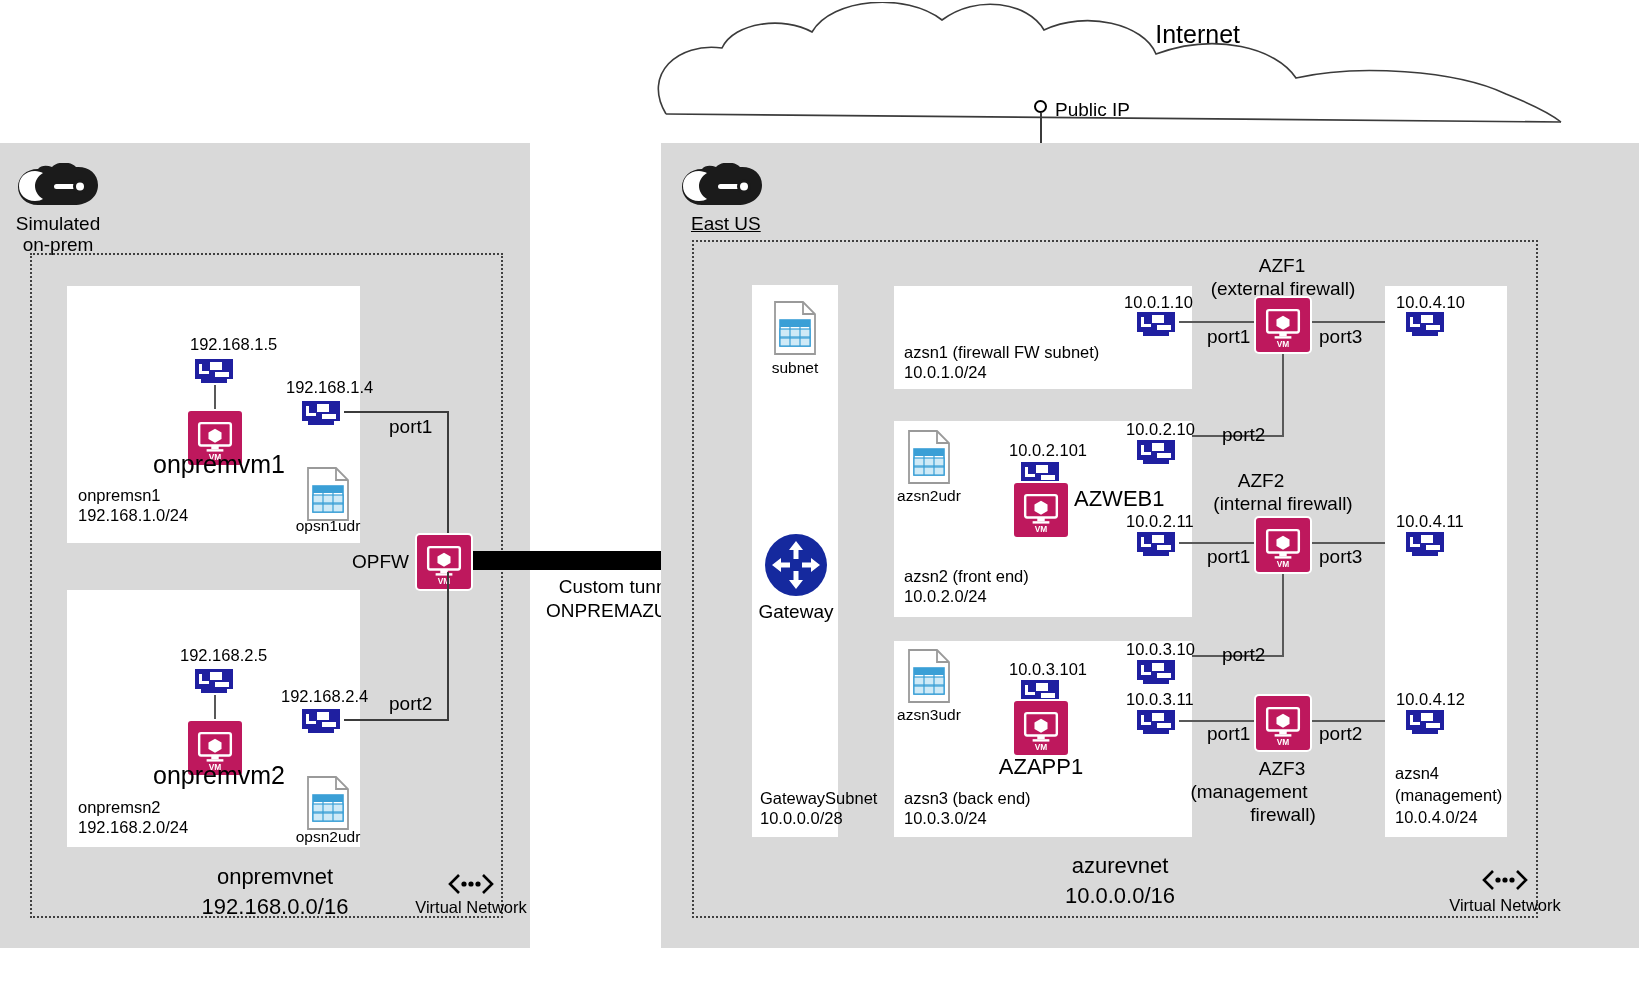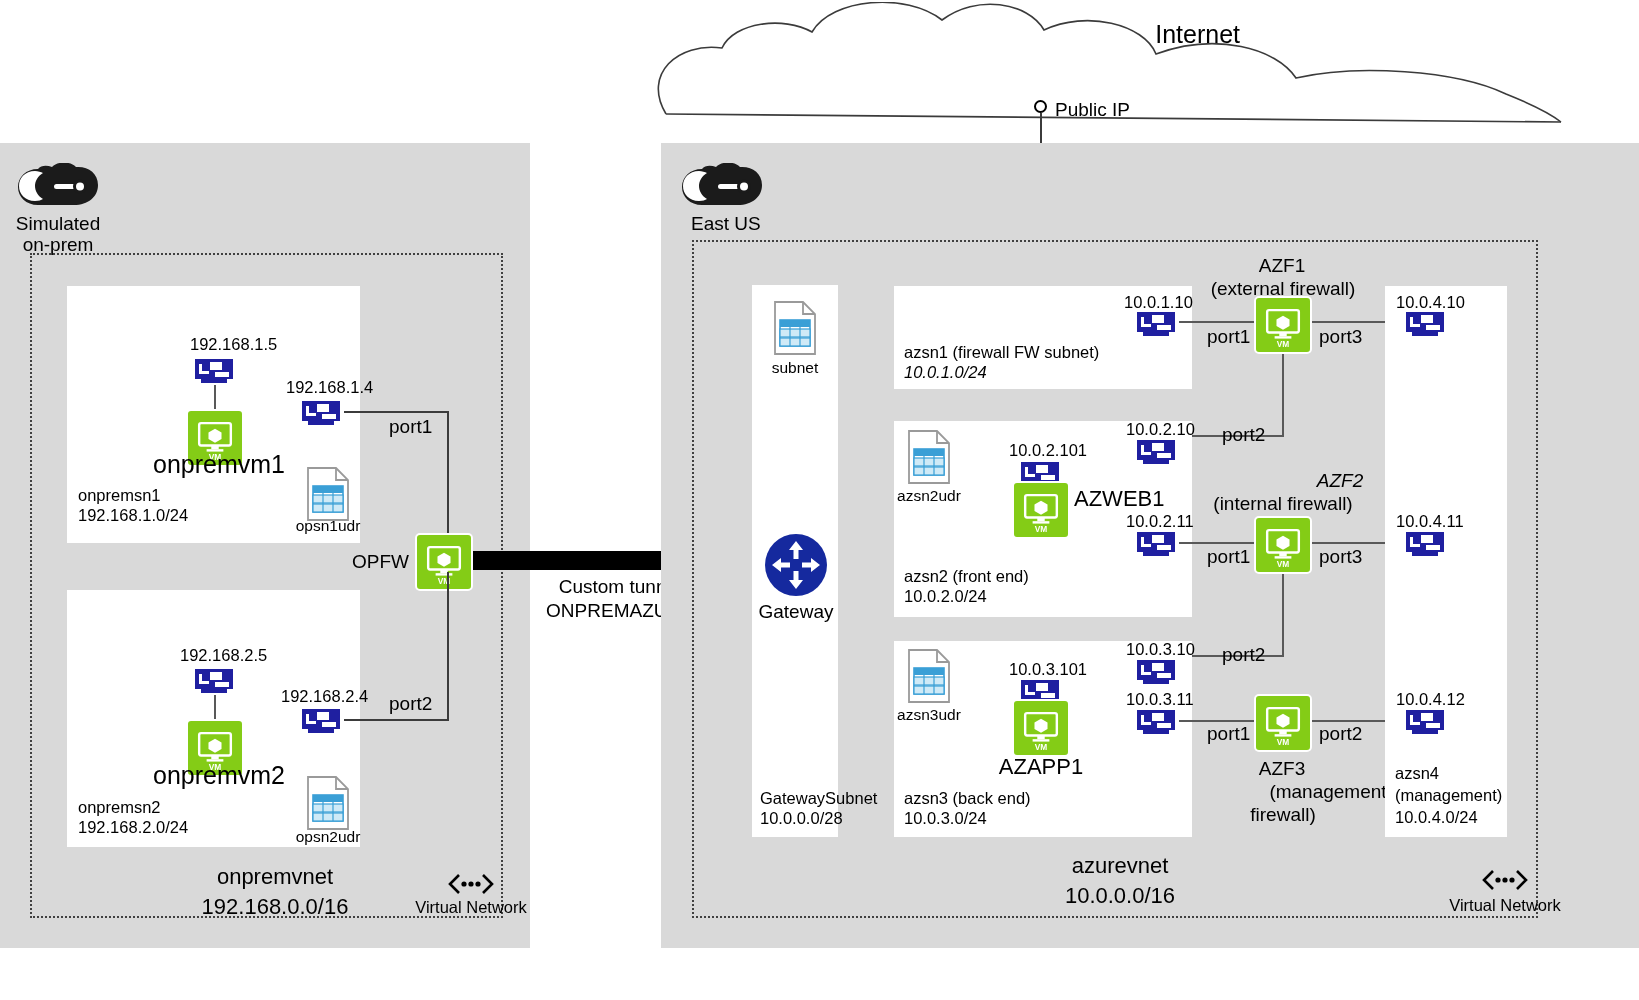--- a/index.html
+++ b/index.html
@@ -34,21 +34,21 @@
   
   .line-h { position: absolute; background: #595959; height: 2px; }
   .line-v { position: absolute; background: #595959; width: 2px; }
   .line-h-dark { position: absolute; background: #3b3b3b; height: 2px; }
   .line-v-dark { position: absolute; background: #3b3b3b; width: 2px; }
   .tunnel { position: absolute; background: #000000; }
 
   
   .vm {
     position: absolute;
-    background: #84cc16;
+    background: #be185d;
     border-radius: 5px;
     border: 2px solid #ffffff;
   }
   .vm svg { display:block; width:100%; height:100%; }
 
   
   .nic { position: absolute; }
   .nic svg { display:block; width:100%; height:100%; }
 
   
@@ -267,21 +267,21 @@
 
   <div class="regioncloud" style="left:678px; top:163px; width:86px; height:50px;">
     <svg viewBox="0 0 86 50">
       <path d="M 24 6 C 12 6 4 14 4 24 C 4 34 12 42 24 42 L 60 42 C 74 42 84 34 84 22 C 84 10 74 3 62 4 C 56 -2 44 -2 38 4 C 33 2 27 2 24 6 Z" fill="#1b1b1b"></path>
       <path d="M 21 8 C 11 8 5 15 5 23 C 5 31 11 38 21 38 C 25 38 27 37 29 36 C 24 33 21 28 21 23 C 21 18 24 13 29 10 C 27 9 24 8 21 8 Z" fill="#ffffff"></path>
       <rect x="40" y="21" width="26" height="5" rx="2.5" fill="#ffffff"></rect>
       <circle cx="66" cy="23.5" r="7" fill="#1b1b1b"></circle>
       <circle cx="66" cy="23.5" r="4" fill="#ffffff"></circle>
     </svg>
   </div>
-  <div class="txt fs19" style="left:691px; top:213px;">East US</div>
+  <div class="txt fs19" style="left:691px; top:213px;text-decoration:underline;">East US</div>
 
   <div class="vnet" style="left:692px; top:240px; width:846px; height:678px;"></div>
 
   <div class="subnet" style="left:752px; top:285px; width:86px; height:552px;"></div>
   <div class="udr" style="left:772px; top:300px; width:46px; height:56px;">
     <svg viewBox="0 0 46 56">
       <path d="M 3 2 h 28 l 12 12 v 40 h -40 z" fill="#ffffff" stroke="#9a9a9a" stroke-width="1.8"></path>
       <path d="M 31 2 v 12 h 12" fill="none" stroke="#9a9a9a" stroke-width="1.8"></path>
       <rect x="8" y="20" width="30" height="26" fill="#ffffff" stroke="#3a9fd6" stroke-width="1.6"></rect>
       <rect x="8" y="20" width="30" height="7" fill="#3a9fd6"></rect>
@@ -312,21 +312,21 @@
     <svg viewBox="0 0 44 30">
       <rect x="2" y="4" width="38" height="20" fill="#1f1fa0"></rect>
       <rect x="8" y="24" width="26" height="4" fill="#1f1fa0"></rect>
       <rect x="17" y="7" width="12" height="8" fill="#ffffff"></rect>
       <rect x="22" y="17" width="14" height="5" fill="#ffffff"></rect>
       <rect x="6" y="9" width="3" height="10" fill="#ffffff"></rect>
       <rect x="6" y="16" width="10" height="3" fill="#ffffff"></rect>
     </svg>
   </div>
   <div class="txt fs16" style="left:904px; top:343px;">azsn1 (firewall FW subnet)</div>
-  <div class="txt fs16" style="left:904px; top:363px;font-style:italic;">10.0.1.0/24</div>
+  <div class="txt fs16" style="left:904px; top:363px;">10.0.1.0/24</div>
   <div class="line-h" style="left:1179px; top:321px; width:75px;"></div>
 
   <div class="txt fs19 ctr" style="left:1207px; top:255px; width:150px;">AZF1</div>
   <div class="txt fs19 ctr" style="left:1197px; top:278px; width:172px;">(external firewall)</div>
   <div class="vm" style="left:1254px; top:296px; width:58px; height:58px;">
     <svg viewBox="0 0 58 58">
       <rect x="12" y="13" width="34" height="24" rx="2" fill="none" stroke="#ffffff" stroke-width="2.6"></rect>
       <path d="M 29 19 l 7 4 v 7 l -7 4 l -7 -4 v -7 z" fill="#ffffff"></path>
       <rect x="25" y="37" width="8" height="4" fill="#ffffff"></rect>
       <rect x="20" y="41" width="18" height="2.6" fill="#ffffff"></rect>
@@ -398,21 +398,21 @@
       <rect x="17" y="7" width="12" height="8" fill="#ffffff"></rect>
       <rect x="22" y="17" width="14" height="5" fill="#ffffff"></rect>
       <rect x="6" y="9" width="3" height="10" fill="#ffffff"></rect>
       <rect x="6" y="16" width="10" height="3" fill="#ffffff"></rect>
     </svg>
   </div>
   <div class="line-h" style="left:1179px; top:542px; width:75px;"></div>
   <div class="txt fs16" style="left:904px; top:567px;">azsn2 (front end)</div>
   <div class="txt fs16" style="left:904px; top:587px;">10.0.2.0/24</div>
 
-  <div class="txt fs19 ctr" style="left:1265px; top:470px; width:150px;font-style:italic;">AZF2</div>
+  <div class="txt fs19 ctr" style="left:1186px; top:470px; width:150px;">AZF2</div>
   <div class="txt fs19 ctr" style="left:1197px; top:493px; width:172px;">(internal firewall)</div>
   <div class="vm" style="left:1254px; top:516px; width:58px; height:58px;">
     <svg viewBox="0 0 58 58">
       <rect x="12" y="13" width="34" height="24" rx="2" fill="none" stroke="#ffffff" stroke-width="2.6"></rect>
       <path d="M 29 19 l 7 4 v 7 l -7 4 l -7 -4 v -7 z" fill="#ffffff"></path>
       <rect x="25" y="37" width="8" height="4" fill="#ffffff"></rect>
       <rect x="20" y="41" width="18" height="2.6" fill="#ffffff"></rect>
       <text x="29" y="53" font-family="Liberation Sans, sans-serif" font-size="9" font-weight="bold" fill="#ffffff" text-anchor="middle">VM</text>
     </svg>
   </div>
@@ -494,21 +494,21 @@
       <path d="M 29 19 l 7 4 v 7 l -7 4 l -7 -4 v -7 z" fill="#ffffff"></path>
       <rect x="25" y="37" width="8" height="4" fill="#ffffff"></rect>
       <rect x="20" y="41" width="18" height="2.6" fill="#ffffff"></rect>
       <text x="29" y="53" font-family="Liberation Sans, sans-serif" font-size="9" font-weight="bold" fill="#ffffff" text-anchor="middle">VM</text>
     </svg>
   </div>
   <div class="txt fs19" style="left:1207px; top:723px;">port1</div>
   <div class="txt fs19" style="left:1319px; top:723px;">port2</div>
   <div class="line-h" style="left:1312px; top:720px; width:92px;"></div>
   <div class="txt fs19 ctr" style="left:1207px; top:758px; width:150px;">AZF3</div>
-  <div class="txt fs19 ctr" style="left:1242px; top:781px; width:172px;">(management</div>
+  <div class="txt fs19 ctr" style="left:1163px; top:781px; width:172px;">(management</div>
   <div class="txt fs19 ctr" style="left:1197px; top:804px; width:172px;">firewall)</div>
 
   <div class="subnet" style="left:1385px; top:286px; width:122px; height:551px;"></div>
   <div class="txt fs16" style="left:1396px; top:293px;">10.0.4.10</div>
   <div class="nic" style="left:1404px; top:308px; width:44px; height:30px;">
     <svg viewBox="0 0 44 30">
       <rect x="2" y="4" width="38" height="20" fill="#1f1fa0"></rect>
       <rect x="8" y="24" width="26" height="4" fill="#1f1fa0"></rect>
       <rect x="17" y="7" width="12" height="8" fill="#ffffff"></rect>
       <rect x="22" y="17" width="14" height="5" fill="#ffffff"></rect>

